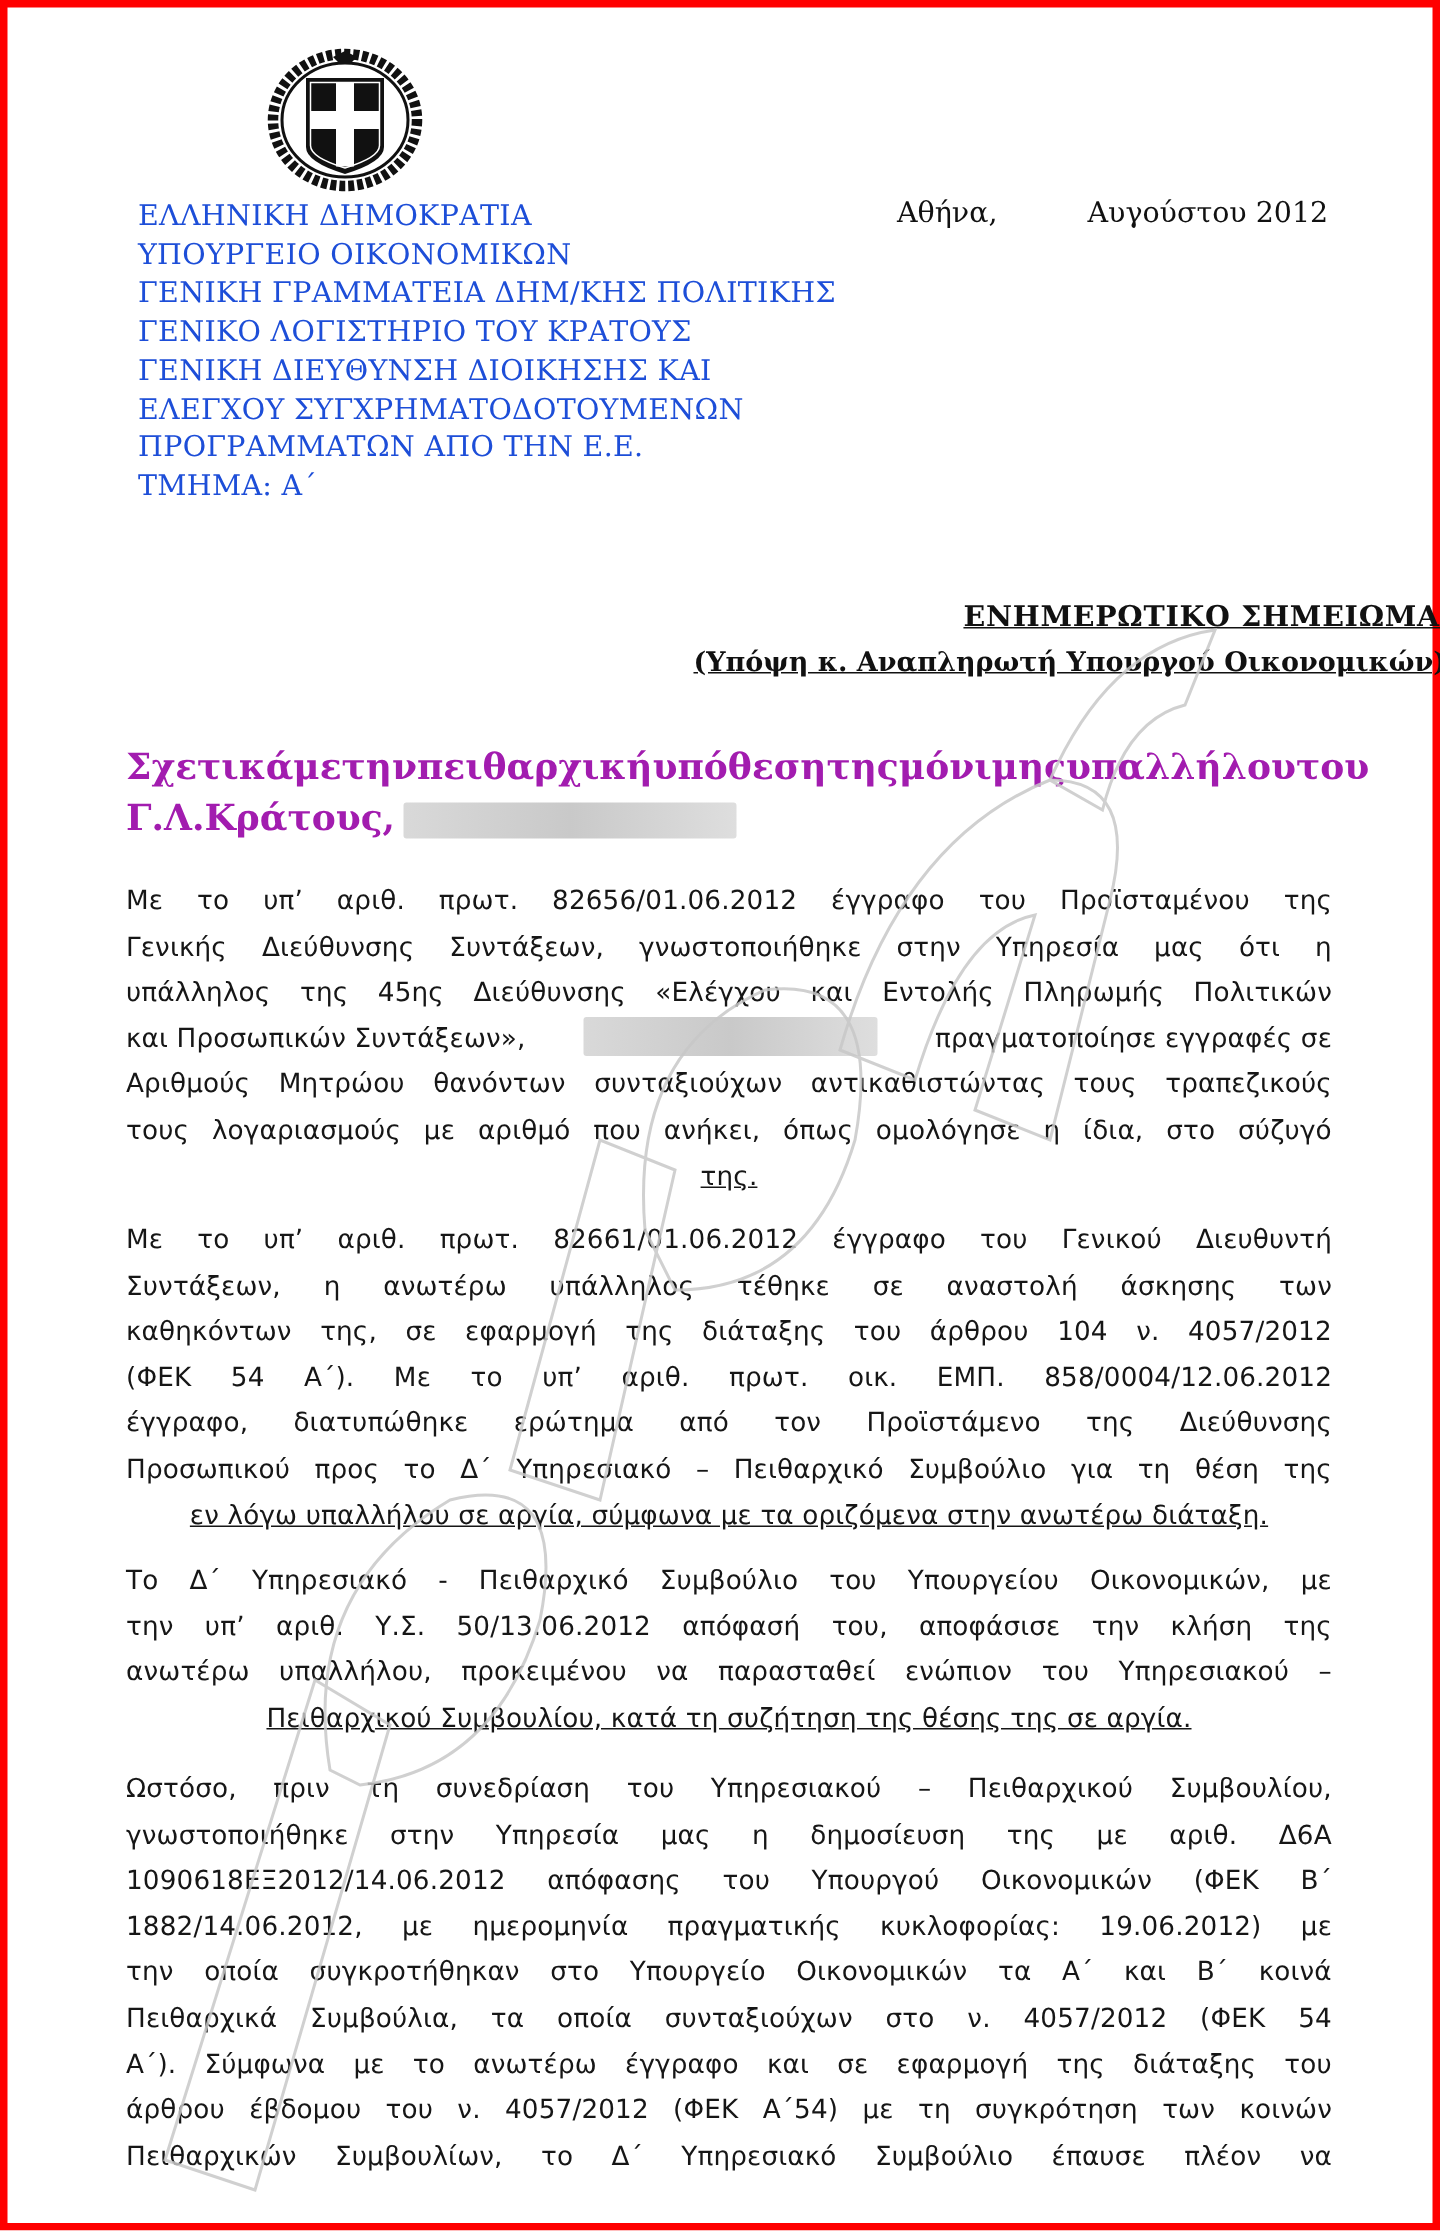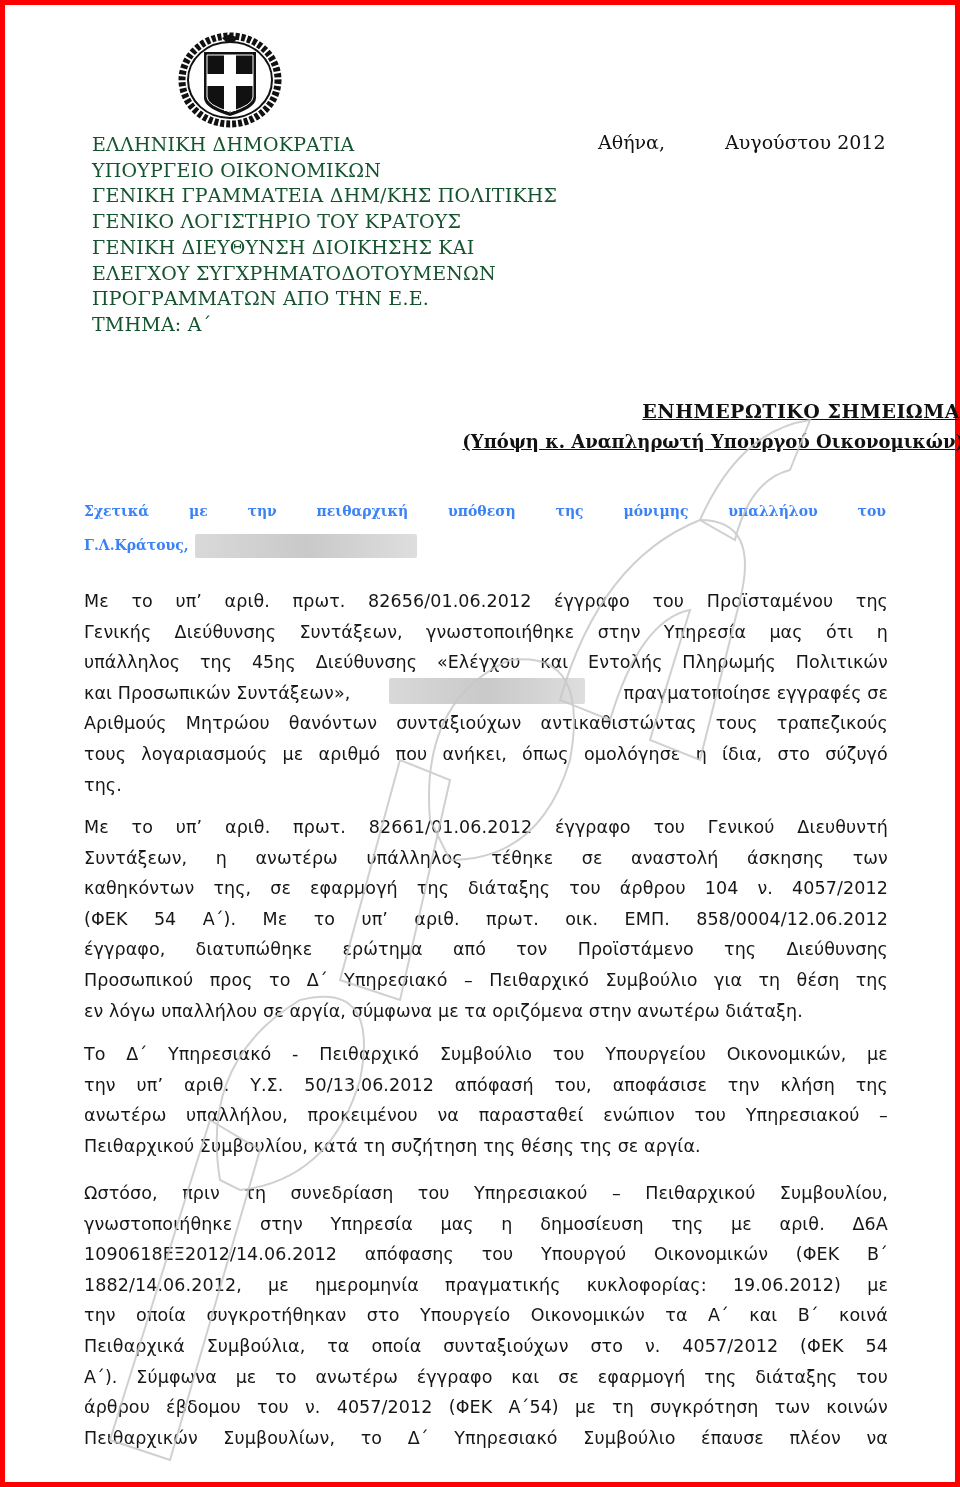--- a/index.html
+++ b/index.html
@@ -8,58 +8,58 @@
     position: absolute; left: 0; top: 0; width: 950px; height: 1477px;
     border: 5px solid #ff0000; background: #ffffff; box-sizing: content-box;
   }
   .page { position: absolute; left: 0; top: 0; width: 950px; height: 1477px; }
 
   .emblem { position: absolute; left: 178px; top: 32px; width: 104px; width: 104px; height: 96px; }
 
   .letterhead {
     position: absolute; left: 92px; top: 132px;
     font-family: "DejaVu Serif", serif; font-size: 19px; line-height: 25.7px;
-    color: #14532d; letter-spacing: 0.2px;
+    color: #1d4ed8; letter-spacing: 0.2px;
   }
   .letterhead div { white-space: nowrap; }
 
   .date-line {
     position: absolute; left: 598px; top: 131px;
     font-family: "DejaVu Serif", serif; font-size: 19px; color: #111; white-space: nowrap;
   }
   .date-line .city { margin-right: 54px; }
 
   .title {
     position: absolute; left: 0; width: 960px; text-align: right;
     font-family: "DejaVu Serif", serif; font-weight: bold; color: #111;
     text-decoration: underline; white-space: nowrap;
   }
   .title.main { top: 400px; font-size: 19px; letter-spacing: 0.5px; }
   .title.sub { top: 431px; font-size: 18px; left: 4px; }
 
   .subject {
     position: absolute; left: 84px; top: 494px; width: 802px;
-    font-family: "DejaVu Serif", serif; font-weight: bold; font-size: 14px;
-    line-height: 34px; color: #3b82f6; text-align: justify; text-align-last: left;
+    font-family: "DejaVu Serif", serif; font-weight: bold; font-size: 24px;
+    line-height: 34px; color: #a21caf; text-align: justify; text-align-last: left;
   }
   .subject .l1 { display: flex; justify-content: space-between; }
   .redact {
     display: inline-block; vertical-align: middle; background: linear-gradient(90deg,#d9d9d9,#c9c9c9 50%,#dedede);
     border-radius: 2px;
   }
   .redact.r1 { width: 222px; height: 24px; margin-left: 6px; }
   .redact.r2 { width: 196px; height: 26px; }
 
   .para {
     position: absolute; left: 84px; width: 804px;
     font-family: "DejaVu Sans", sans-serif; font-size: 17.5px; line-height: 30.6px;
     color: #161616; letter-spacing: 0.1px;
   }
   .para .ln { display: flex; justify-content: space-between; white-space: nowrap; }
-  .para .ln.last { justify-content: flex-start; }
+  .para .ln.last { justify-content: center; text-decoration: underline; }
   .para .ln span { white-space: pre; }
 
   .p1 { top: 586px; }
   .p2 { top: 812px; }
   .p3 { top: 1039px; }
   .p4 { top: 1178px; text-align: center; }
 
   .watermark { position: absolute; left: 0; top: 0; width: 960px; height: 1487px; pointer-events: none; }
 </style>
 </head>

